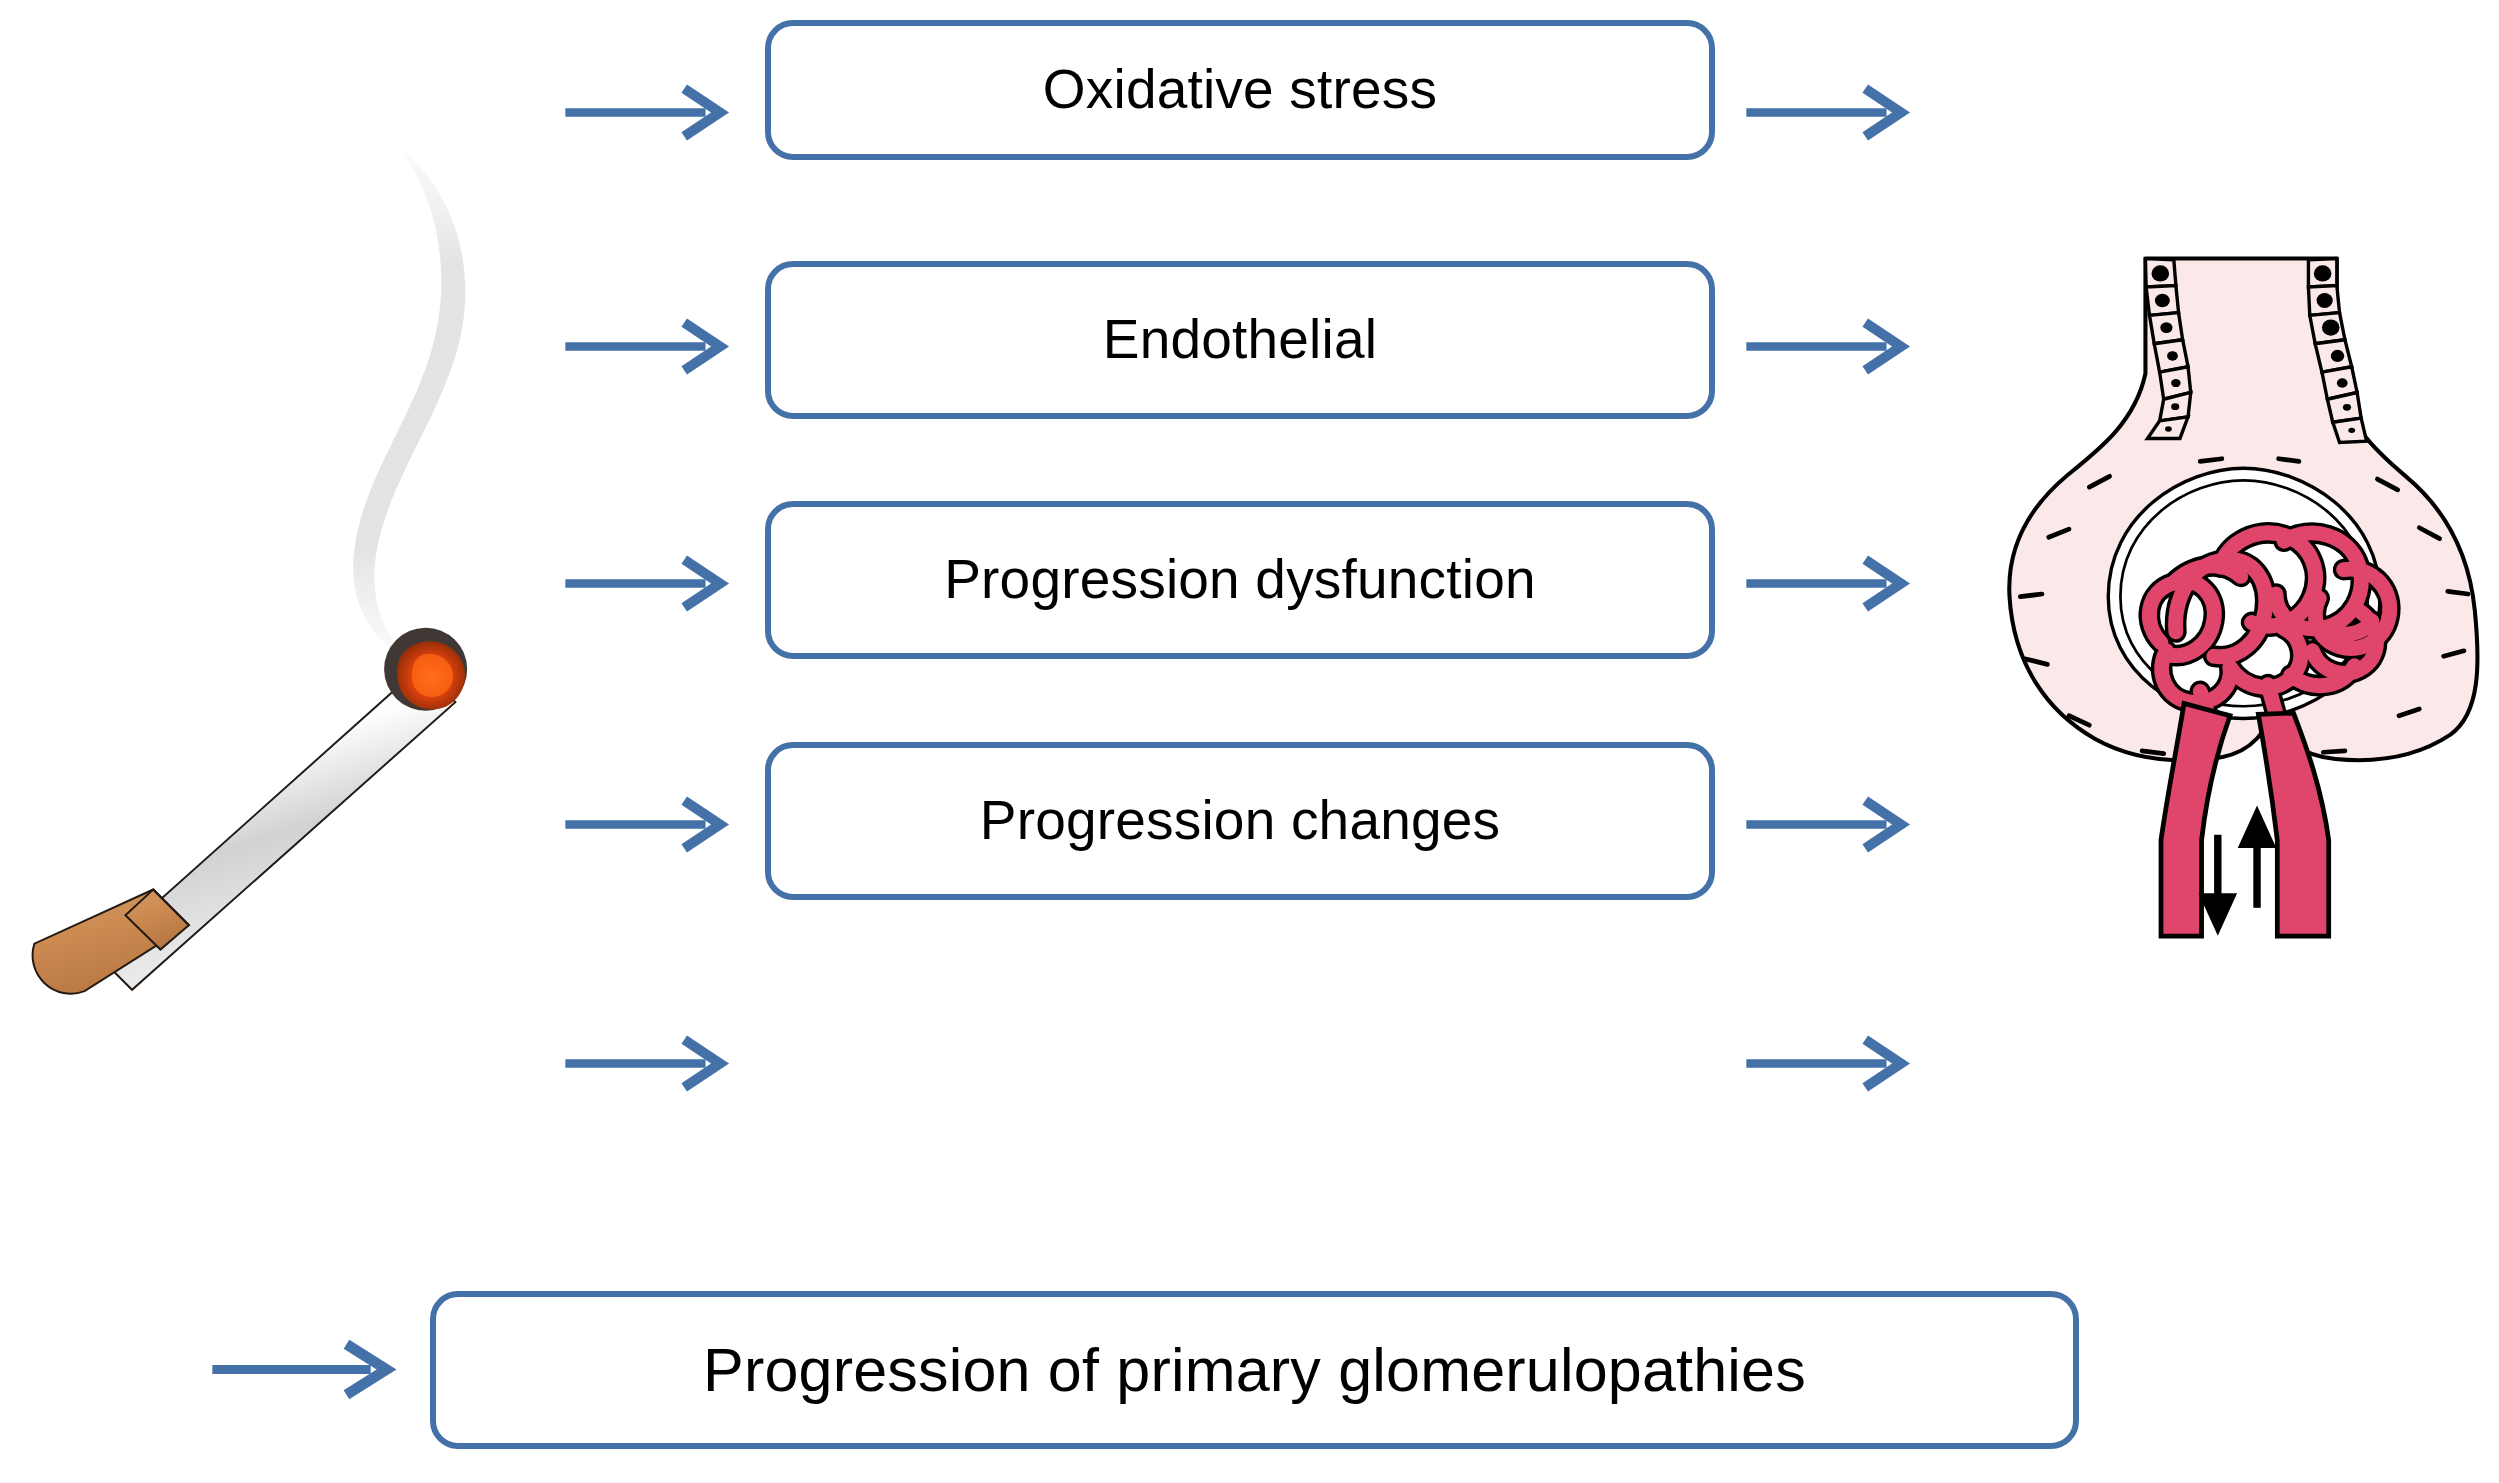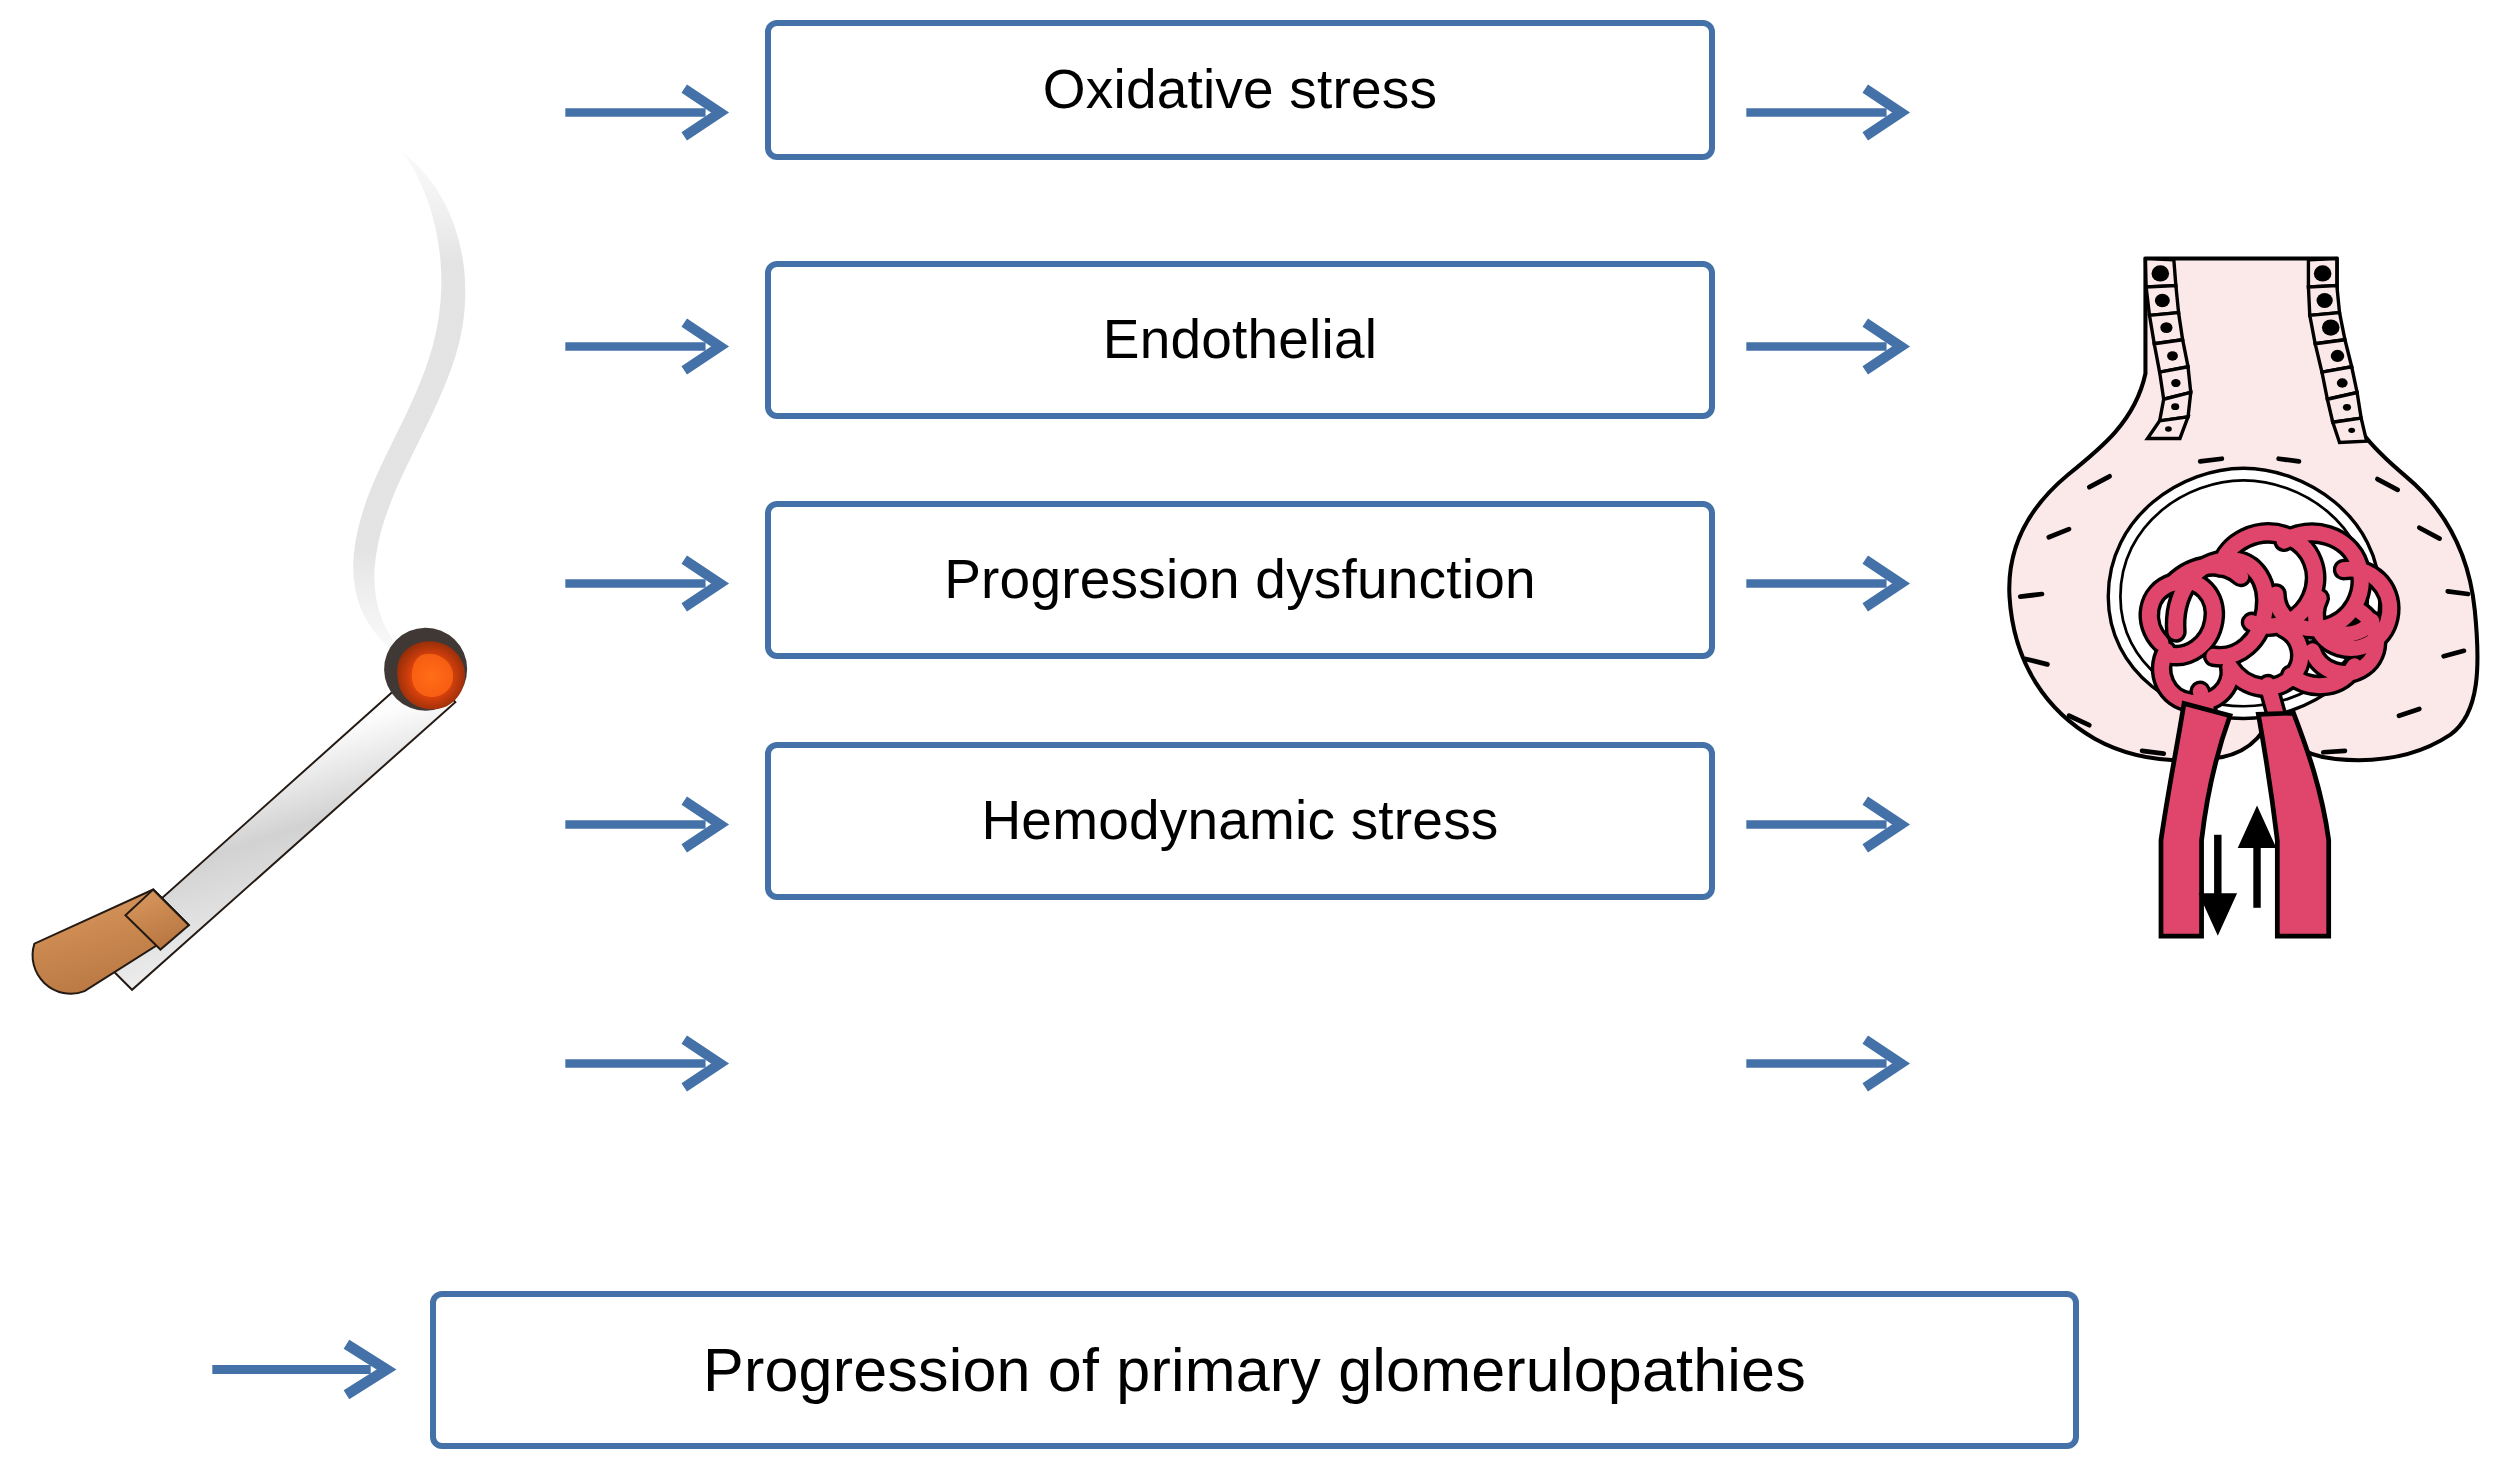--- a/index.html
+++ b/index.html
@@ -7,21 +7,21 @@
     font-family:"Liberation Sans","DejaVu Sans",sans-serif;
     width:2500px;height:1484px;position:relative;overflow:hidden;
   }
   #canvas{position:absolute;left:0;top:0;width:2500px;height:1484px;background:#fff;}
 
   
   .node{
     position:absolute;
     box-sizing:border-box;
     border:6px solid #4472a8;
-    border-radius:12px;
+    border-radius:28px;
     background:#ffffff;
     display:flex;align-items:center;justify-content:center;
     text-align:center;
   }
   .node .label{
     color:#000000;
     font-size:55px;
     line-height:1.05;
     letter-spacing:0.2px;
     white-space:nowrap;
@@ -158,21 +158,21 @@
   </div>
 
   <div class="arrow" style="left:564px;top:798px;width:172px;height:53px;">
     <svg width="172" height="53" viewBox="0 0 260 80">
       <line x1="2" y1="40" x2="214" y2="40" stroke="#4472a8" stroke-width="13"></line>
       <polyline points="188,8 236,40 188,72" fill="none" stroke="#4472a8" stroke-width="15" stroke-linecap="square" stroke-linejoin="miter"></polyline>
     </svg>
   </div>
 
   <div class="node" style="left:765px;top:742px;width:950px;height:158px;">
-    <span class="label">Hemodynamic stress</span>
+    <span class="label">Progression changes</span>
   </div>
 
   <div class="arrow" style="left:1745px;top:798px;width:172px;height:53px;">
     <svg width="172" height="53" viewBox="0 0 260 80">
       <line x1="2" y1="40" x2="214" y2="40" stroke="#4472a8" stroke-width="13"></line>
       <polyline points="188,8 236,40 188,72" fill="none" stroke="#4472a8" stroke-width="15" stroke-linecap="square" stroke-linejoin="miter"></polyline>
     </svg>
   </div>
 
   <div class="arrow" style="left:564px;top:1037px;width:172px;height:53px;">

